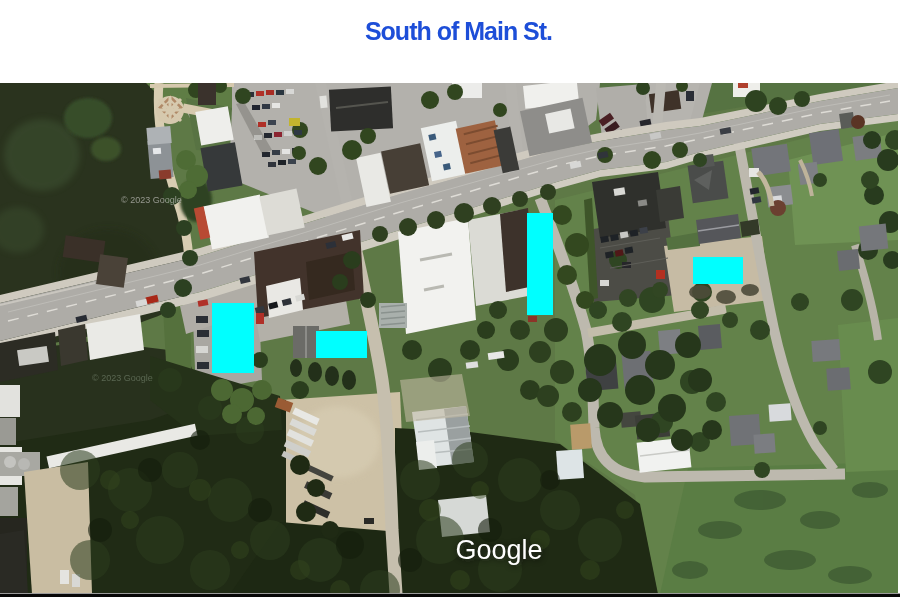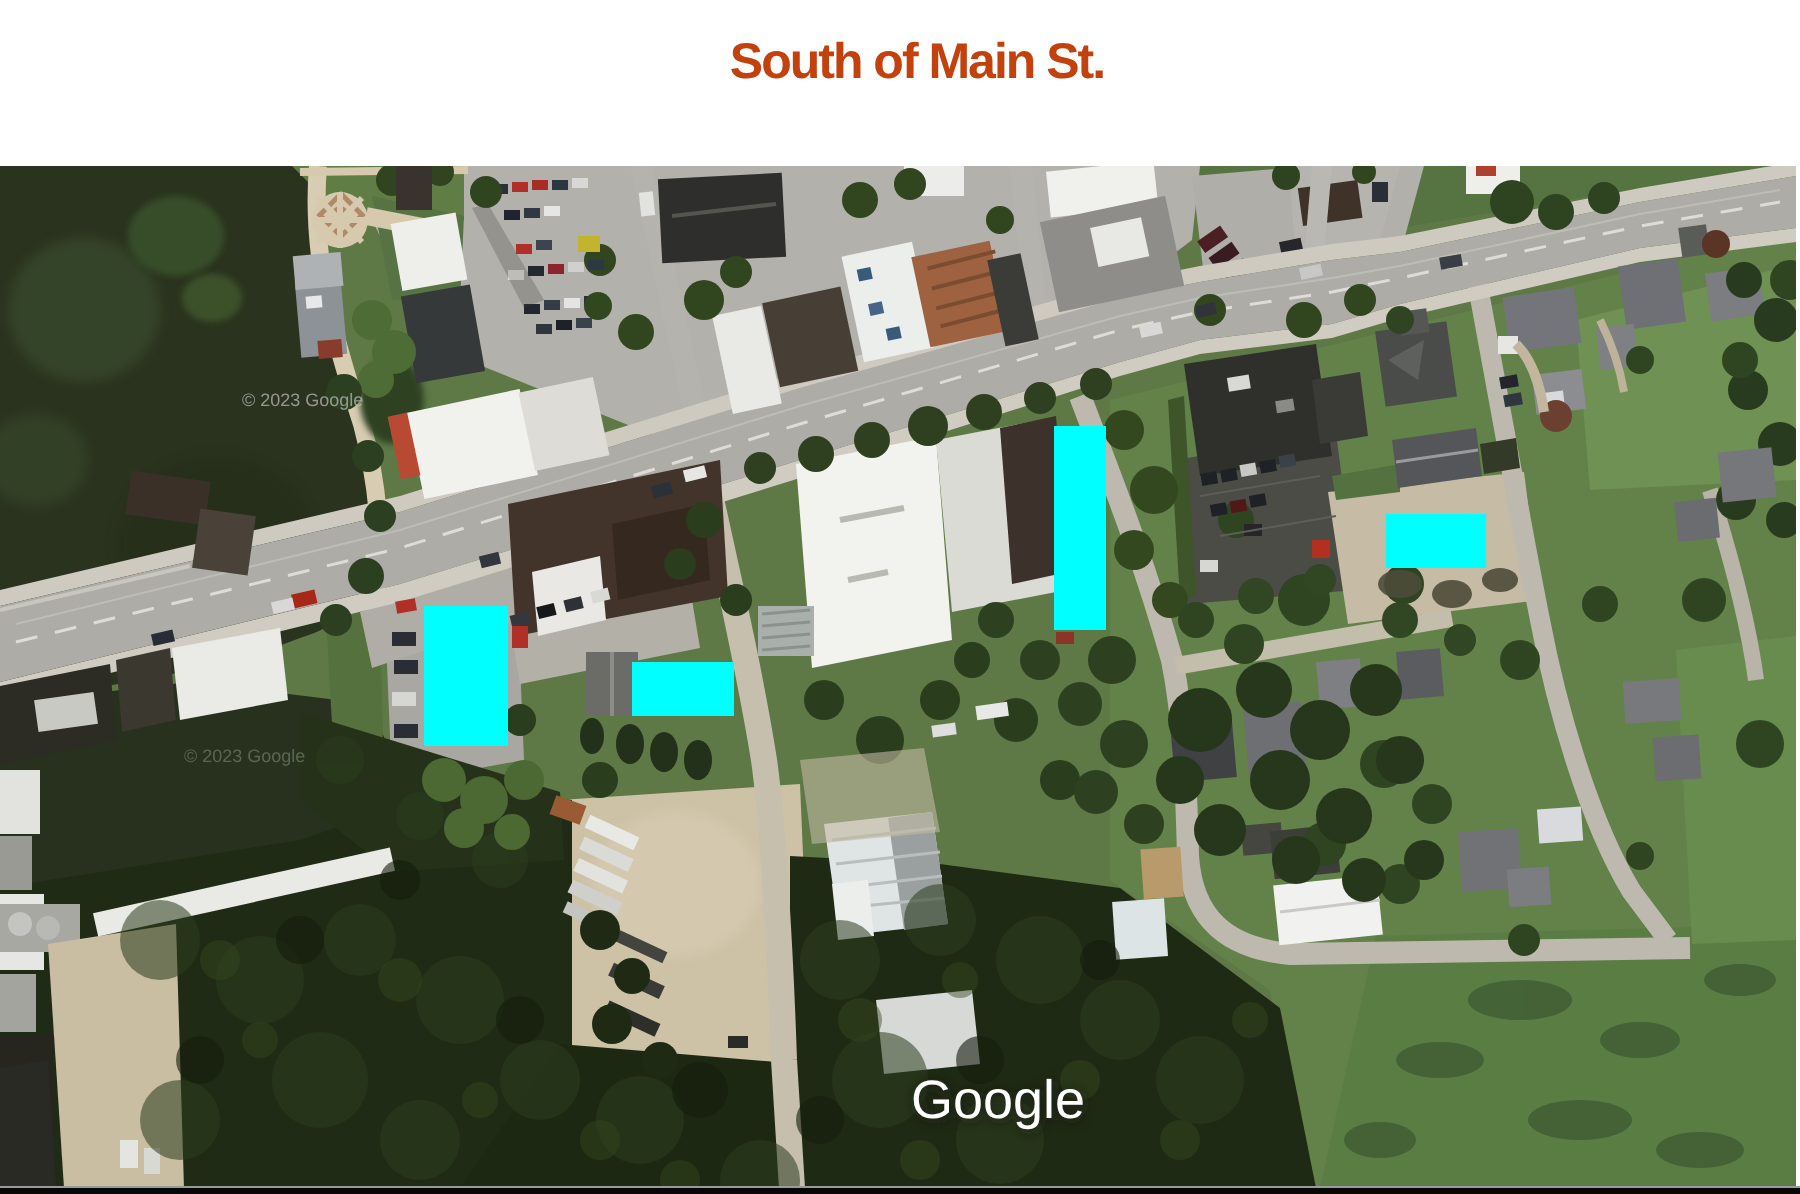--- a/index.html
+++ b/index.html
@@ -1,17 +1,17 @@
 <!DOCTYPE html>
 <html><head>
 <meta charset="utf-8">
 <style>
   html,body{margin:0;padding:0;background:#ffffff;width:900px;height:597px;overflow:hidden;}
   body{font-family:"Liberation Sans",sans-serif;position:relative;}
-  #title{position:absolute;top:17px;left:18px;width:881px;text-align:center;font-weight:bold;font-size:25px;letter-spacing:-1px;color:#c2410c;}
+  #title{position:absolute;top:17px;left:18px;width:881px;text-align:center;font-weight:bold;font-size:25px;letter-spacing:-1px;color:#1d4ed8;}
   #map{position:absolute;top:83px;left:0px;}
   #grayline{position:absolute;top:593px;left:0;width:900px;height:1px;background:#9a9a9a;}
   #blackbar{position:absolute;top:594px;left:0;width:900px;height:3px;background:#070707;}
 </style>
 </head>
 <body>
 
 <div id="title">South of Main St.</div>
 
 <svg id="map" width="898" height="511" viewBox="0 83 898 511">

